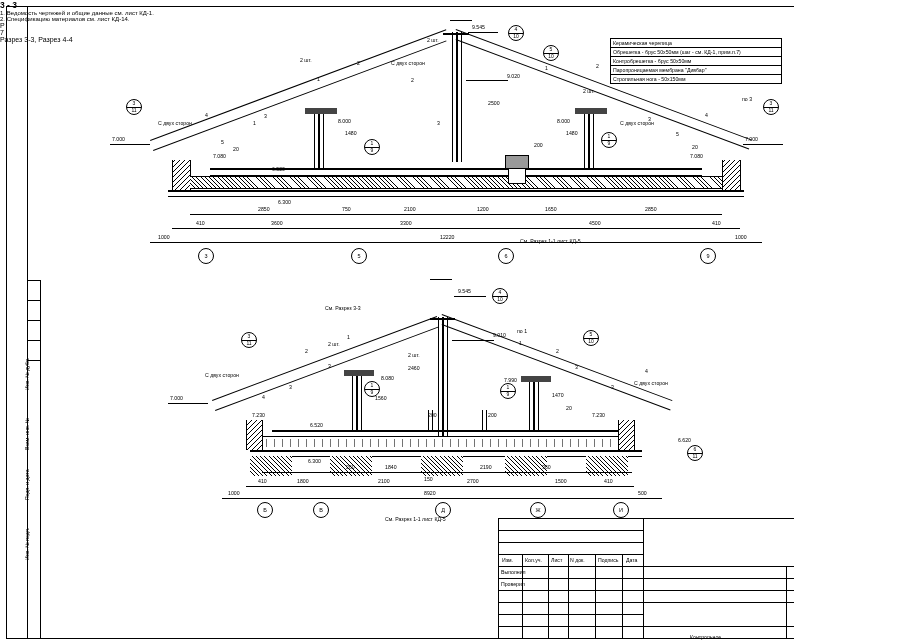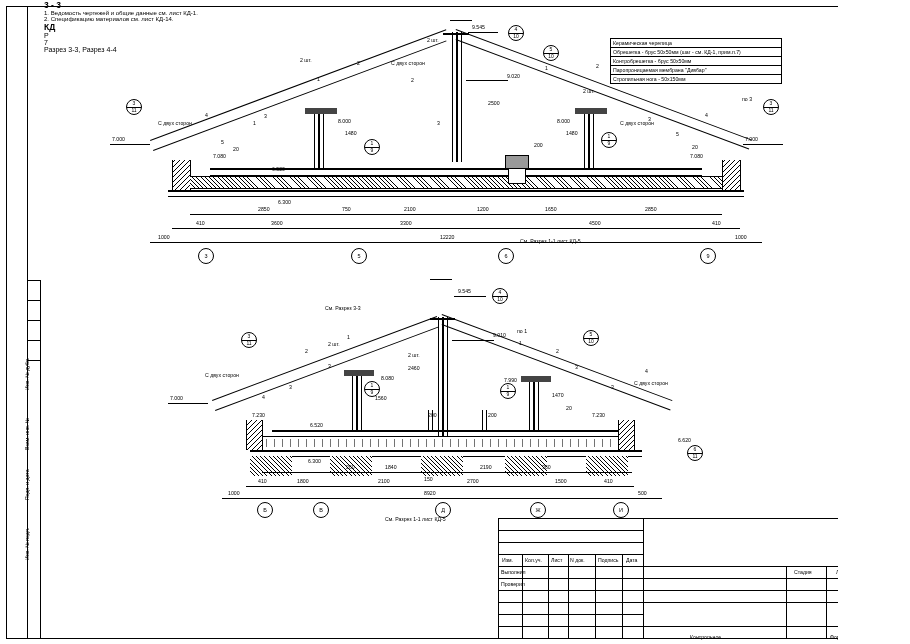--- a/index.html
+++ b/index.html
@@ -1,17 +1,17 @@
 <!DOCTYPE html>
 <html><head>
 <meta charset="utf-8">
 <style>
   html,body{margin:0;padding:0;background:#fff;}
   body{width:910px;height:644px;font-family:"Liberation Sans",sans-serif;color:#000;}
-  #sheet{position:relative;width:794px;height:644px;overflow:hidden;padding-left:44px;}
+  #sheet{position:relative;width:794px;height:644px;overflow:hidden;}
   .abs{position:absolute;}
   .ln{position:absolute;background:#000;}
   .h{height:1px;}
   .v{width:1px;}
   .t{position:absolute;font-size:5.2px;line-height:6px;white-space:nowrap;}
   .t6{font-size:6px;}
   .t7{font-size:7px;}
   .t8{font-size:8.5px;}
   .bold{font-weight:bold;}
   .circ{position:absolute;border:1px solid #000;border-radius:50%;background:#fff;
@@ -389,21 +389,20 @@
   <div class="t" style="left:502px;top:557px;">Изм.</div>
   <div class="t" style="left:525px;top:557px;">Кол.уч.</div>
   <div class="t" style="left:551px;top:557px;">Лист</div>
   <div class="t" style="left:570px;top:557px;">N док.</div>
   <div class="t" style="left:598px;top:557px;">Подпись</div>
   <div class="t" style="left:626px;top:557px;">Дата</div>
 
   <div class="t" style="left:501px;top:569px;">Выполнил</div>
   <div class="t" style="left:501px;top:581px;">Проверил</div>
 
-  <div class="t8 bold" style="left:836px;top:524px;">КД</div>
 
   <div class="t" style="left:794px;top:569px;">Стадия</div>
   <div class="t" style="left:836px;top:569px;">Лист</div>
   <div class="t" style="left:869px;top:569px;">Листов</div>
   <div class="t7" style="left:803px;top:590px;">Р</div>
   <div class="t7" style="left:843px;top:590px;">7</div>
   <div class="t7" style="left:880px;top:590px;"></div>
 
   <div class="t7" style="left:672px;top:610px;">Разрез 3-3, Разрез 4-4</div>
   <div class="t" style="left:690px;top:634px;">Контрольное</div>

